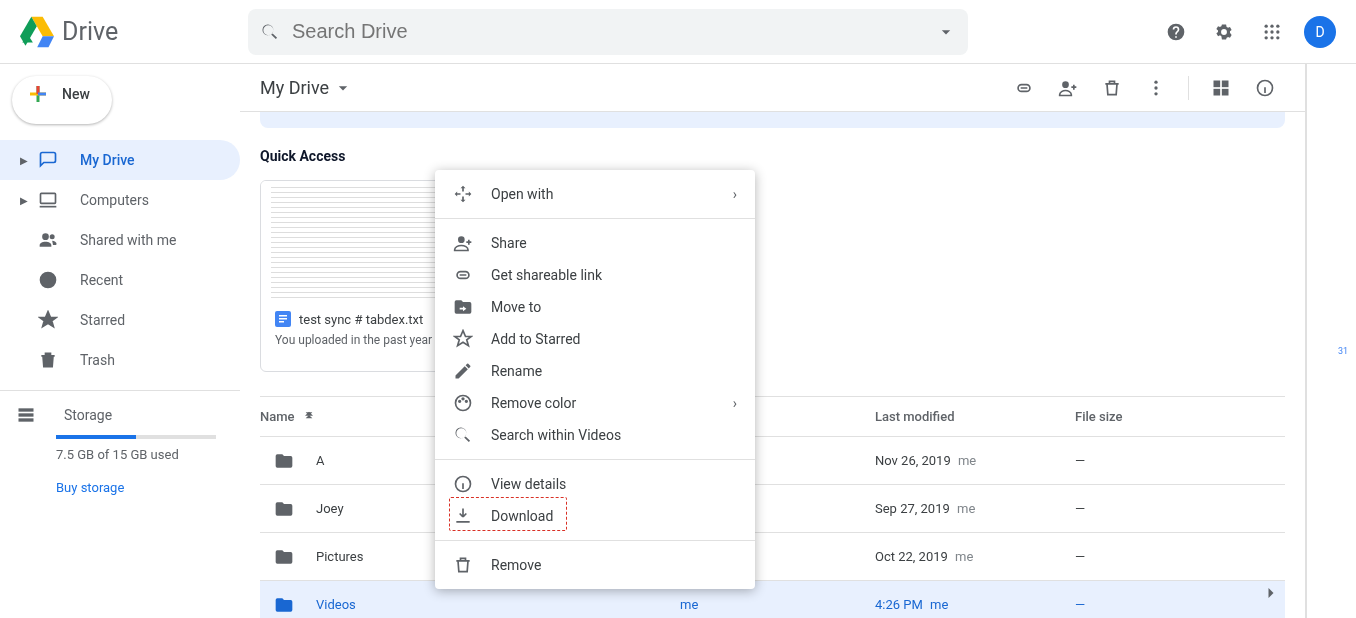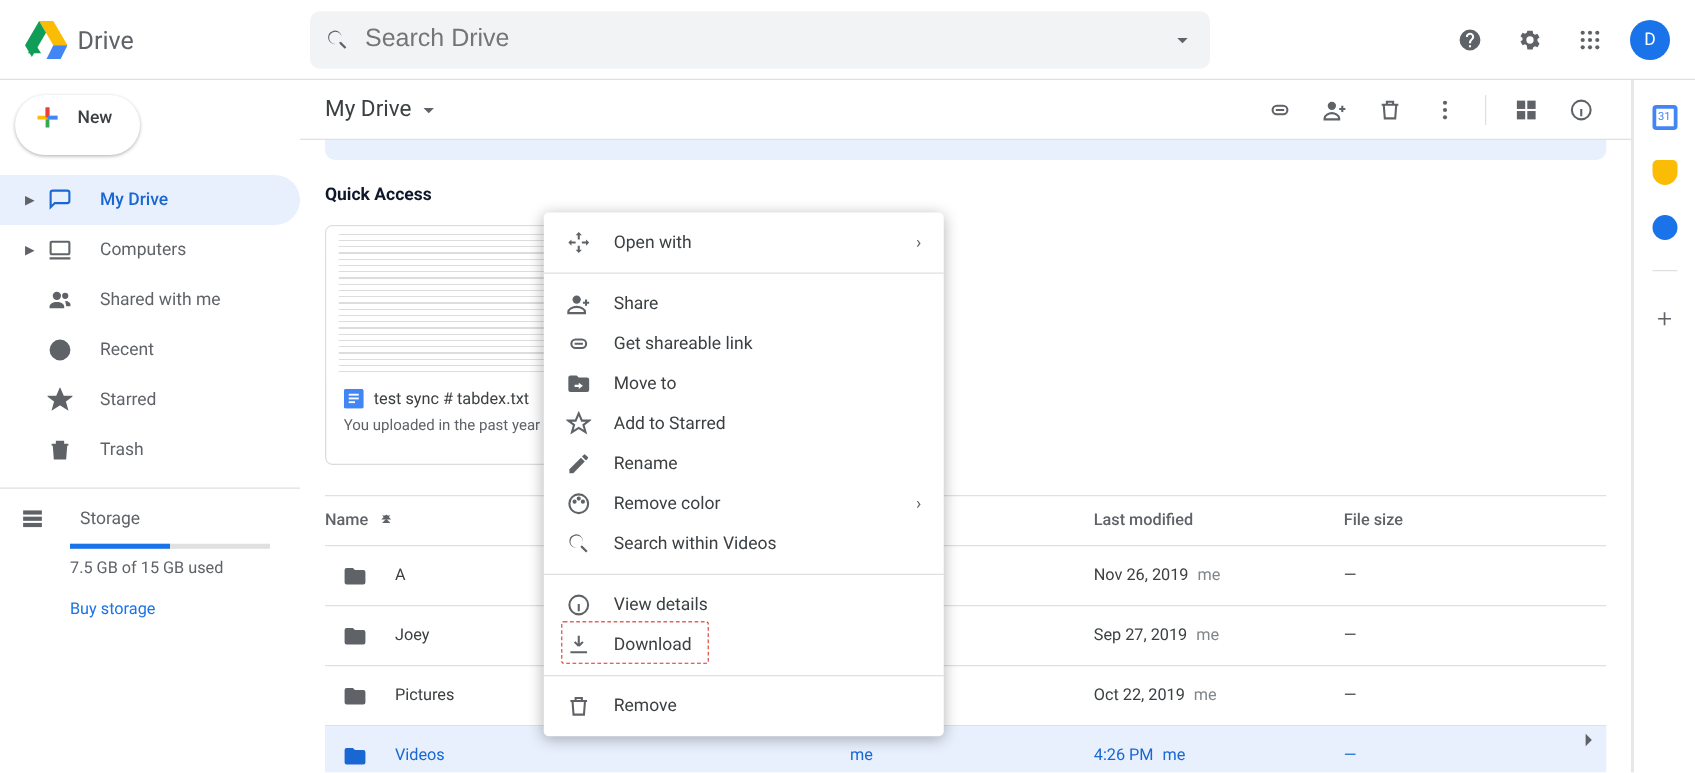--- a/index.html
+++ b/index.html
@@ -1,20 +1,20 @@
 <!DOCTYPE html>
 <html><head>
 <meta charset="utf-8">
 <style>
   * { box-sizing: border-box; margin: 0; padding: 0; }
   body { font-family: Roboto, Arial, sans-serif; font-size: 14px; color: #3c4043; width: 1356px; height: 618px; overflow: hidden; background: #fff; position: relative; }
   .header { height: 64px; display: flex; align-items: center; padding: 0 8px; border-bottom: 1px solid #e0e0e0; }
   .logo-wrap { display: flex; align-items: center; width: 240px; padding-left: 12px; }
   .logo-svg { width: 34px; height: 34px; }
-  .logo-text { font-size: 20px; color: #5f6368; margin-left: 8px; }
+  .logo-text { font-size: 25px; color: #5f6368; margin-left: 8px; }
   .search-bar { flex: 0 0 720px; height: 46px; background: #f1f3f4; border-radius: 8px; display: flex; align-items: center; padding: 0 12px; }
   .search-bar input { flex: 1; border: none; background: transparent; font-size: 20px; color: #5f6368; outline: none; margin-left: 12px; }
   .hdr-right { margin-left: auto; display: flex; align-items: center; gap: 8px; padding-right: 12px; }
   .icon-btn { width: 40px; height: 40px; border-radius: 50%; display: flex; align-items: center; justify-content: center; cursor: pointer; fill: #5f6368; color:#5f6368;}
   .avatar { width: 32px; height: 32px; border-radius: 50%; background: #1a73e8; color: #fff; display: flex; align-items: center; justify-content: center; font-size: 14px; margin-left:4px;}
   .layout { display: flex; height: 554px; }
   .sidebar { width: 240px; padding-top: 12px; border-right: 0; }
   .new-btn { height: 48px; margin-left: 12px; padding: 0 22px 12px 14px; border-radius: 24px; box-shadow: 0 1px 3px rgba(0,0,0,0.3); display: inline-flex; align-items: center; background:#fff; cursor:pointer;}
   .new-btn-label { margin-left: 12px; font-weight: 500; color:#3c4043;}
   .nav { margin-top: 16px; }
@@ -52,21 +52,21 @@
   .app-thumb-inner{width:30px;height:30px;background:#90caf9;border-radius:4px;display:flex;align-items:center;justify-content:center;}
   .list { margin-top: 24px; border-top:1px solid #e0e0e0;}
   .list-header { display:flex; align-items:center; height:40px; font-size:13px; color:#5f6368; font-weight:500; border-bottom:1px solid #e0e0e0;}
   .col-name{flex:0 0 420px; display:flex;align-items:center;}
   .col-owner{flex:0 0 195px;}
   .col-mod{flex:0 0 200px;}
   .col-size{flex:1;}
   .row{display:flex;align-items:center;height:48px;border-bottom:1px solid #e0e0e0;font-size:13px;}
   .row.selected{background:#e8f0fe;color:#1967d2;}
   .row-icon{width:24px;margin-left:14px;margin-right:18px;display:flex;align-items:center;}
-  .sidepanel{width:50px;border-left:1px solid #e0e0e0;display:flex;flex-direction:column;align-items:center;padding-top:20px;gap:24px;}
+  .sidepanel{width:50px;border-left:1px solid #e0e0e0;display:flex;flex-direction:row;align-items:center;padding-top:20px;gap:24px;padding-left:33px;}
   .sp-item{width:20px;height:20px;border-radius:3px;cursor:pointer;}
   .context-menu{position:absolute;left:435px;top:170px;width:320px;background:#fff;border-radius:4px;box-shadow:0 2px 12px rgba(0,0,0,.3);padding:8px 0;z-index:10;}
   .ctx-item{height:32px;display:flex;align-items:center;padding:0 18px;cursor:pointer;font-size:14px;color:#3c4043;}
   .ctx-icon{width:20px;margin-right:18px;display:flex;align-items:center;fill:#5f6368;color:#5f6368;}
   .ctx-arrow{margin-left:auto;color:#5f6368;}
   .ctx-sep{height:1px;background:#e0e0e0;margin:8px 0;}
   .ctx-highlight{position:absolute;border:1.5px dashed #d93025;border-radius:2px;pointer-events:none;}
   .gicon{width:20px;height:20px;}
   .chev{position:absolute;right:24px;bottom:12px;color:#5f6368;cursor:pointer;}
   .txt-thumb{position:absolute;left:10px;right:10px;top:6px;bottom:0;background:repeating-linear-gradient(#ddd 0 1px, transparent 1px 5px);}

